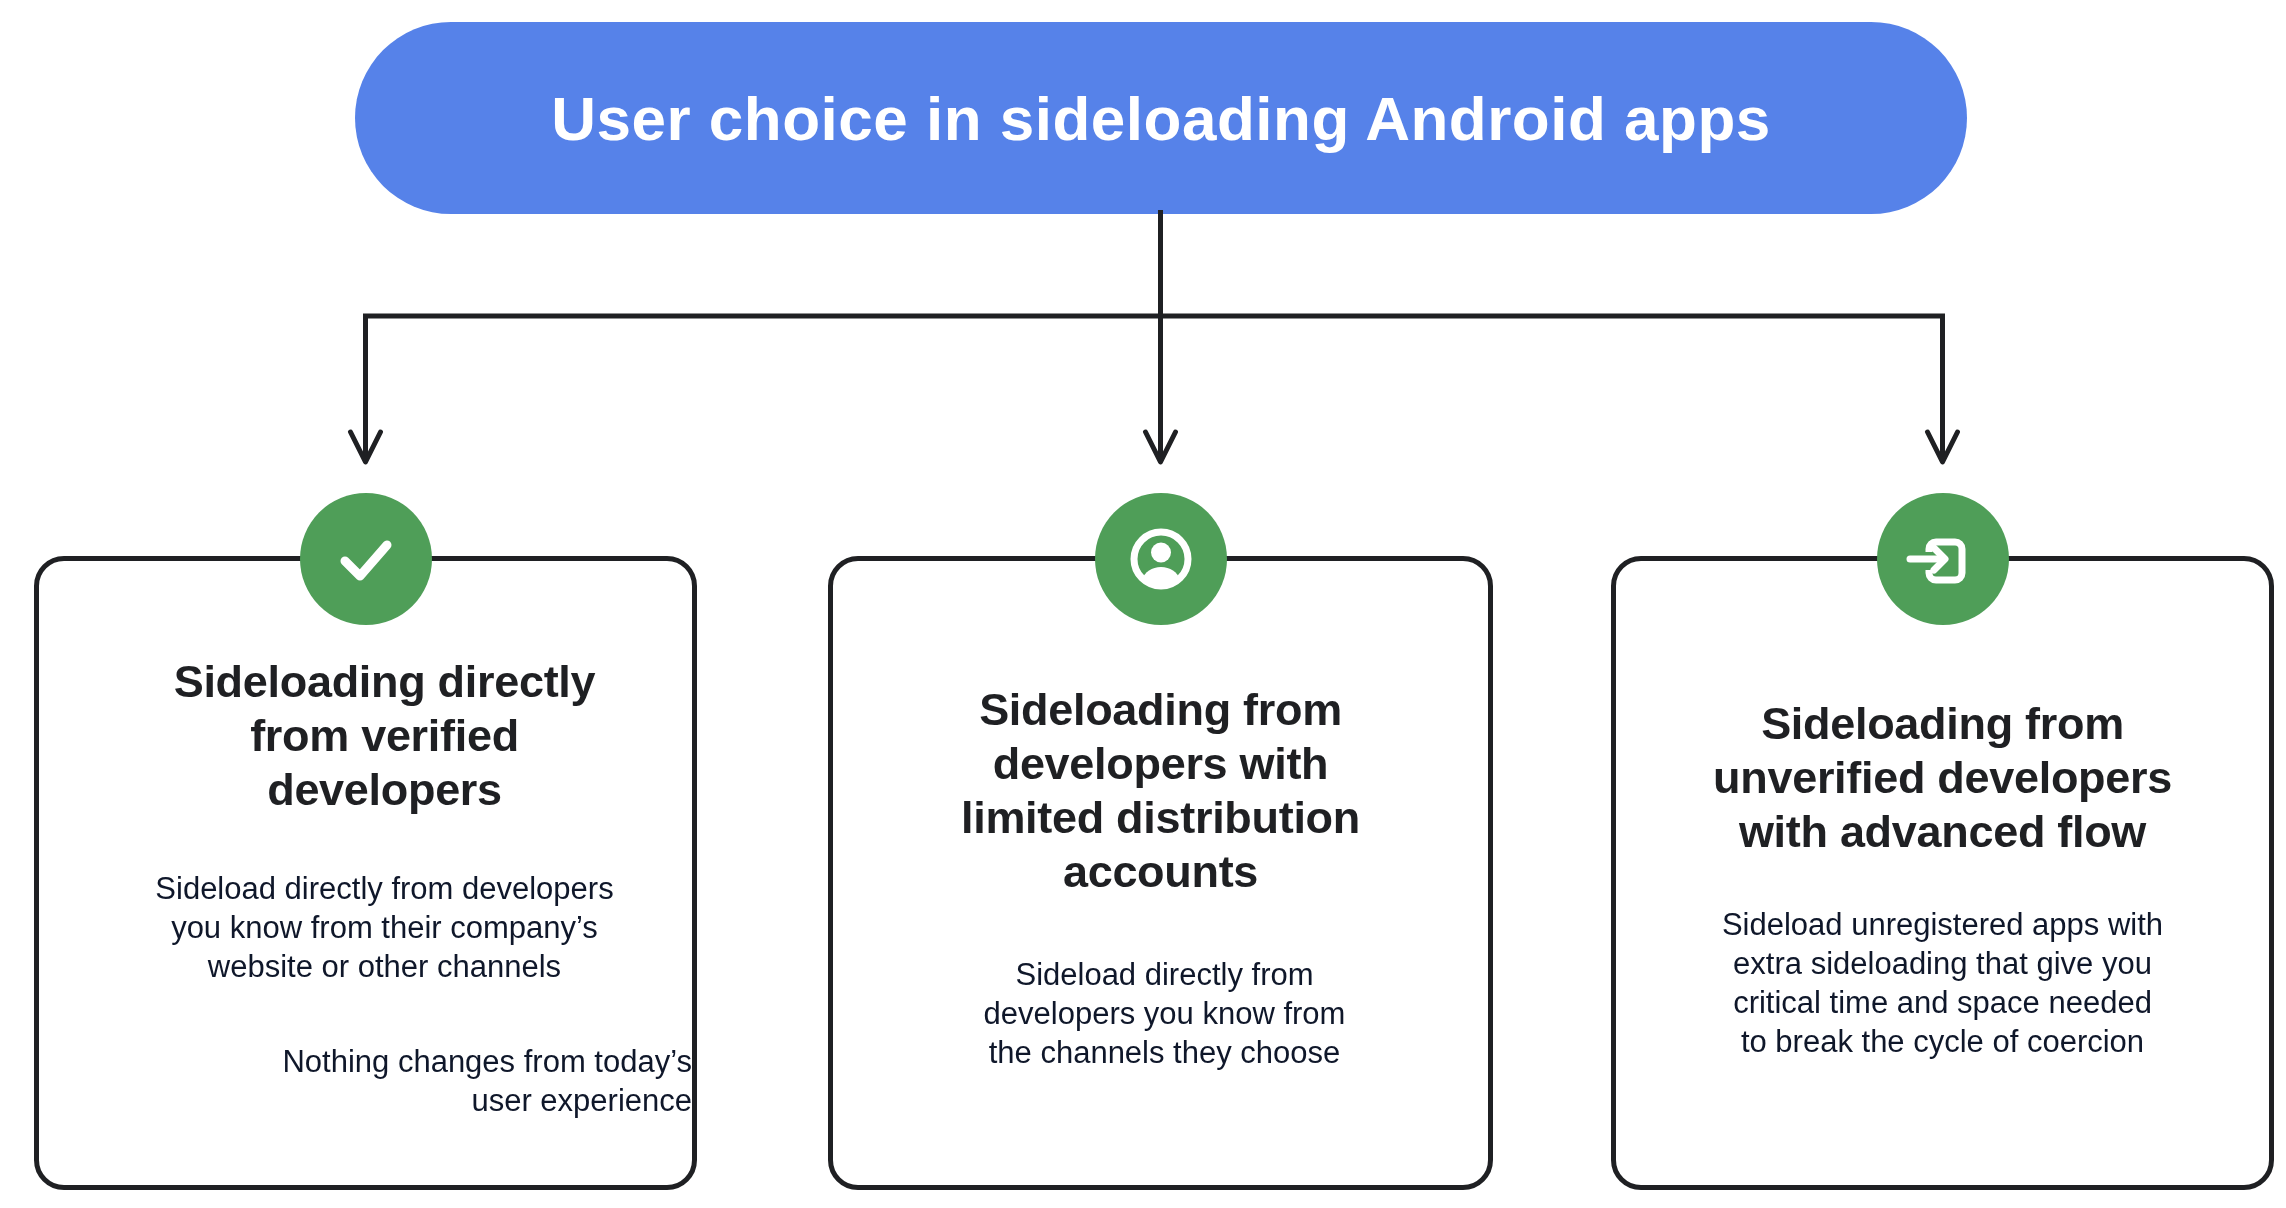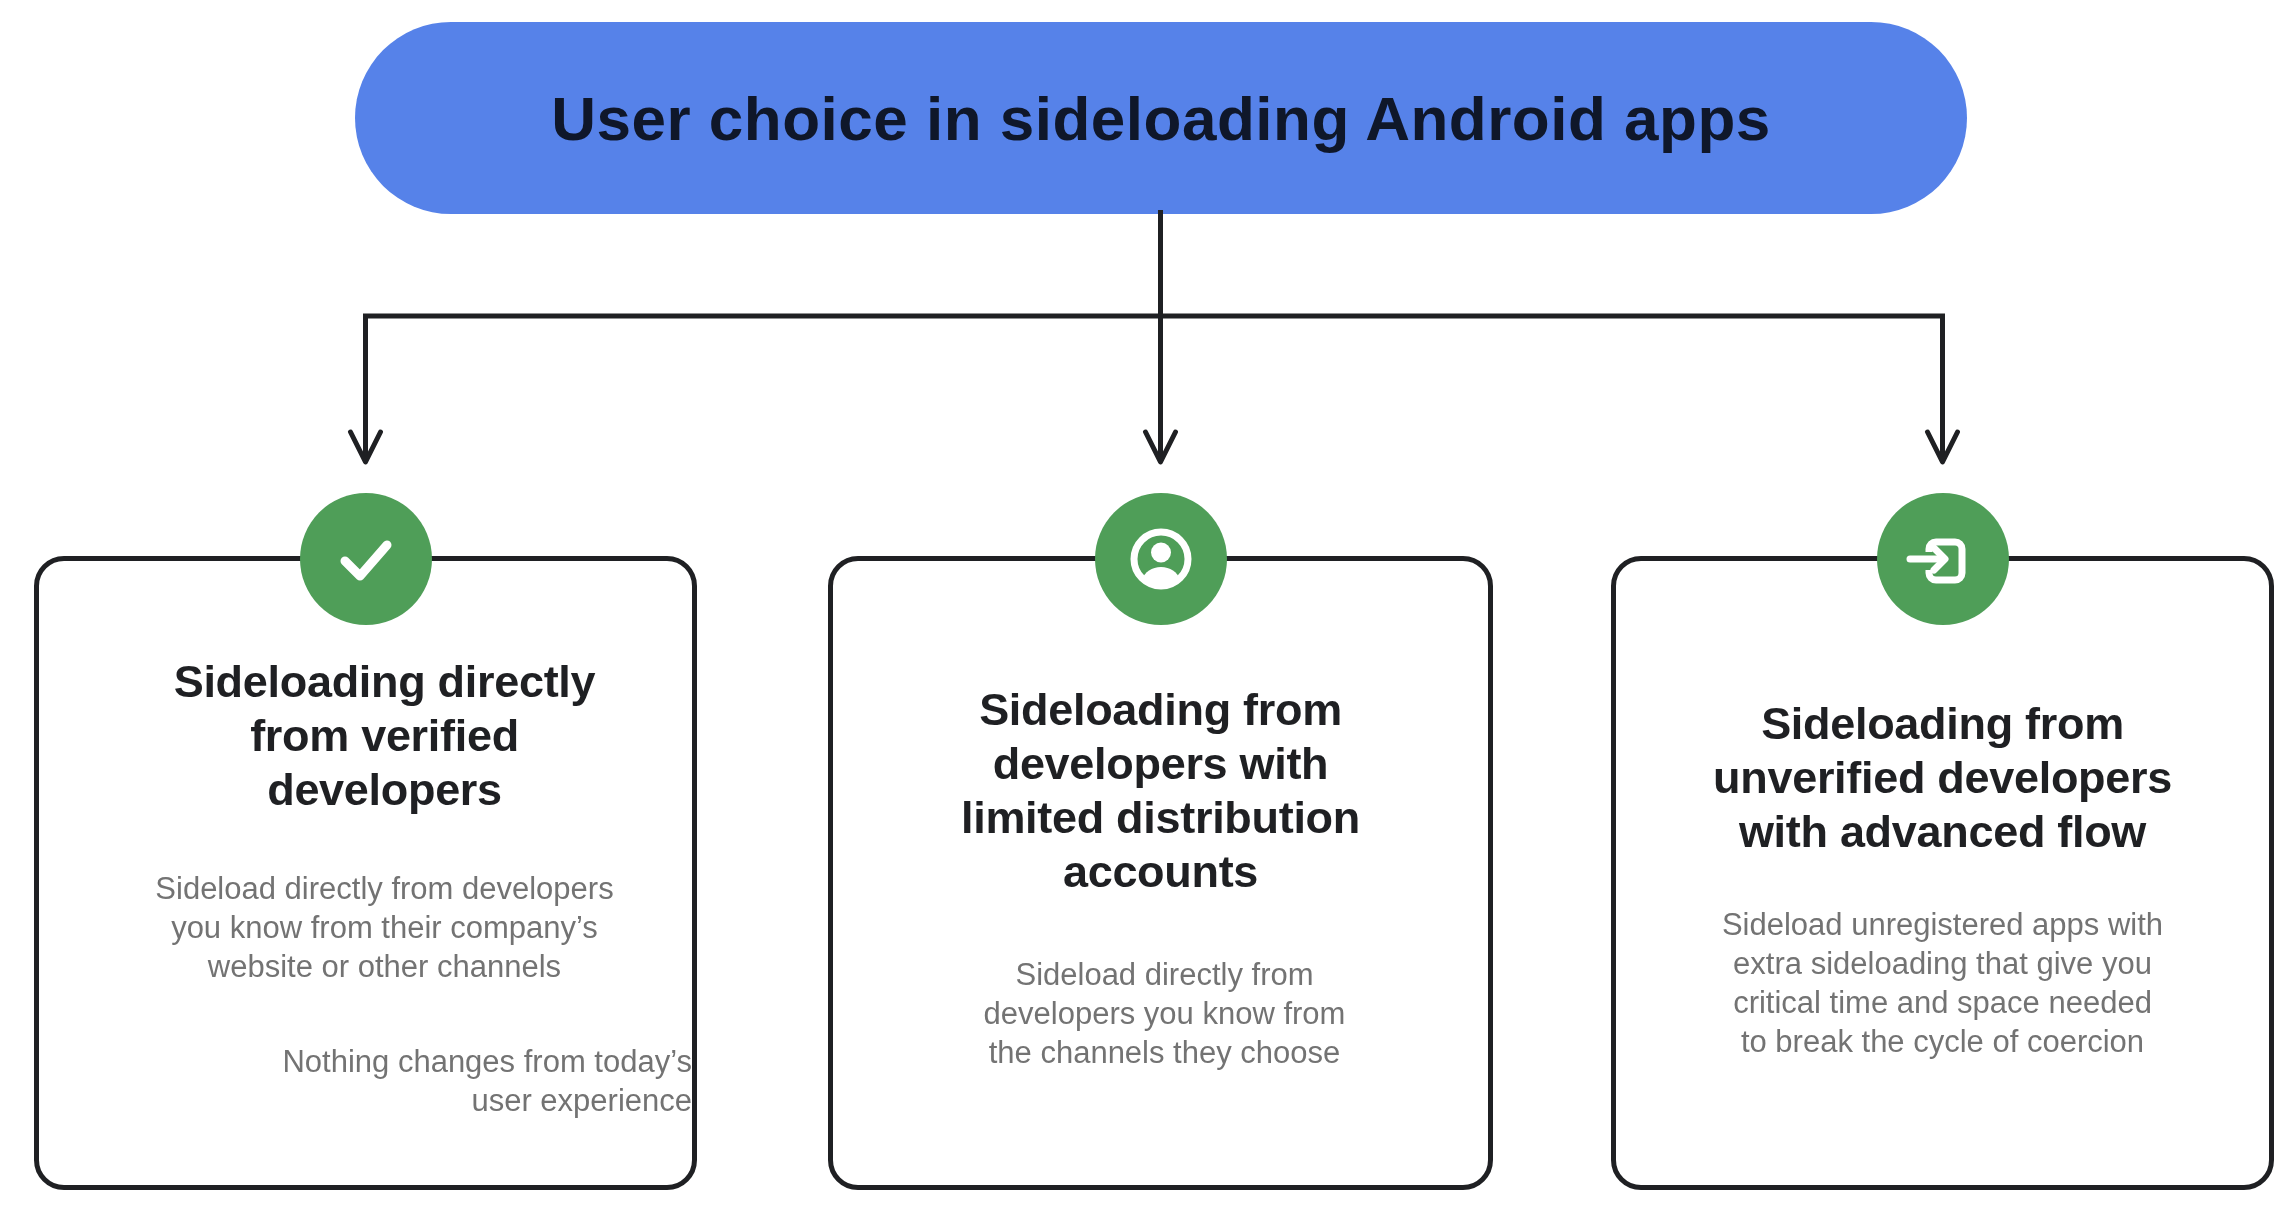--- a/index.html
+++ b/index.html
@@ -12,21 +12,21 @@
     overflow: hidden;
   }
   .pill {
     position: absolute; left: 355px; top: 22px;
     width: 1612px; height: 192px;
     background: #5682e9;
     border-radius: 96px;
     display: flex; align-items: center; justify-content: center;
   }
   .pill-text {
-    color: #0f172a;
+    color: #ffffff;
     font-size: 62px;
     font-weight: 700;
     letter-spacing: 0.5px;
   }
   .connectors {
     position: absolute; left: 0; top: 0;
     width: 2286px; height: 556px;
   }
   .card {
     position: absolute; top: 556px; height: 634px;
@@ -55,21 +55,21 @@
     color: #1f2023;
     letter-spacing: -0.3px;
   }
   .card-1 .heading { margin-top: 94px; }
   .card-2 .heading { margin-top: 122px; }
   .card-3 .heading { margin-top: 136px; }
   .body-text {
     font-size: 31px; line-height: 39px;
     font-weight: 400;
     white-space: pre-line;
-    color: #737373;
+    color: #0f172a;
   }
   .card-1 .body-text.first  { margin-top: 52px; }
   .card-1 .body-text.second { margin-top: 56px; text-align: right; }
   .card-2 .body-text.first  { margin-top: 56px; margin-left: 8px; }
   .card-3 .body-text.first  { margin-top: 46px; }
 </style>
 </head>
 <body>
 
 <div class="pill">

